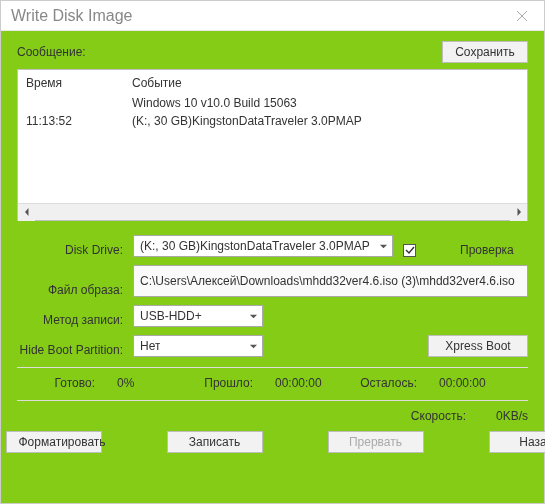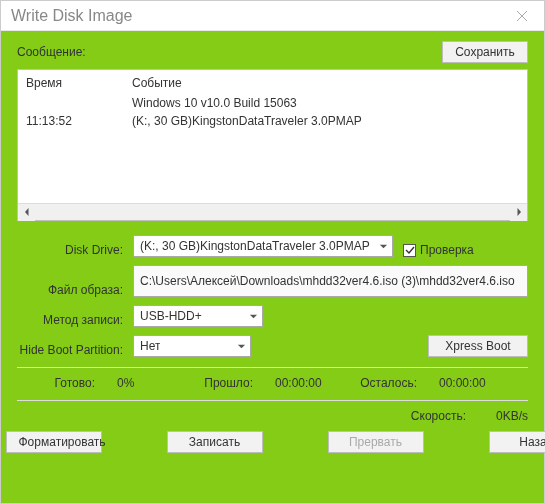--- a/index.html
+++ b/index.html
@@ -24,21 +24,21 @@
 .scrollbar-h .arrow svg { width: 8px; height: 8px; fill: #555; }
 .scrollbar-h .track { flex: 1; height: 17px; }
 .formarea { margin-top: 14px; }
 .frow { display: flex; align-items: flex-end; margin-bottom: 8px; }
 .flabel { width: 116px; text-align: right; padding-right: 10px; white-space: nowrap; }
 .select { border: 1px solid #a9a9a9; background: #fff; height: 22px; display: flex; align-items: center; justify-content: space-between; padding: 0 4px 0 6px; }
 .select .sel-text { white-space: nowrap; overflow: hidden; }
 .select .chev { display: flex; align-items: center; }
 .select .chev svg { width: 9px; height: 9px; fill: #555; }
 .textfield { border: 1px solid #a9a9a9; background: #fafafa; height: 32px; display: flex; align-items: center; padding: 0 6px; color: #888; white-space: nowrap; overflow: hidden; }
-.checkbox-wrap { display: flex; align-items: center; margin-left: 10px; }
+.checkbox-wrap { display: flex; align-items: center; margin-left: 10px; gap: 40px; }
 .checkbox { width: 13px; height: 13px; border: 1px solid #555; display: flex; align-items: center; justify-content: center; margin-right: 4px; background: #fff; }
 .checkbox svg { width: 10px; height: 10px; }
 .sep { border-top: 1px solid #ddd; margin: 10px 0 8px 0; }
 .status-row { display: flex; align-items: center; margin-bottom: 6px; }
 .status-row .lbl { text-align: right; }
 .footer-row { display: flex; justify-content: flex-end; align-items: center; gap: 18px; margin-top: 6px; margin-bottom: 8px; }
 .action-row { display: flex; justify-content: center; gap: 20px; margin-top: 8px; }
 .action-row .btn { min-width: 96px; margin-left: 45px; }
 .xpress { min-width: 100px; }
 </style>
@@ -127,21 +127,21 @@
           <span class="chev">
               <svg viewBox="0 0 10 10">
                 <path d="M1 3 L5 7 L9 3"></path>
               </svg>
             </span>
         </div>
       </div>
 
       <div class="frow" style="margin-bottom:4px">
         <span class="flabel">Hide Boot Partition:</span>
-        <div class="select" style="width:118px">
+        <div class="select" style="width:130px">
           <span class="sel-text">Нет</span>
           <span class="chev">
               <svg viewBox="0 0 10 10">
                 <path d="M1 3 L5 7 L9 3"></path>
               </svg>
             </span>
         </div>
         <div style="flex:1"></div>
         <button class="btn xpress">Xpress Boot</button>
       </div>

